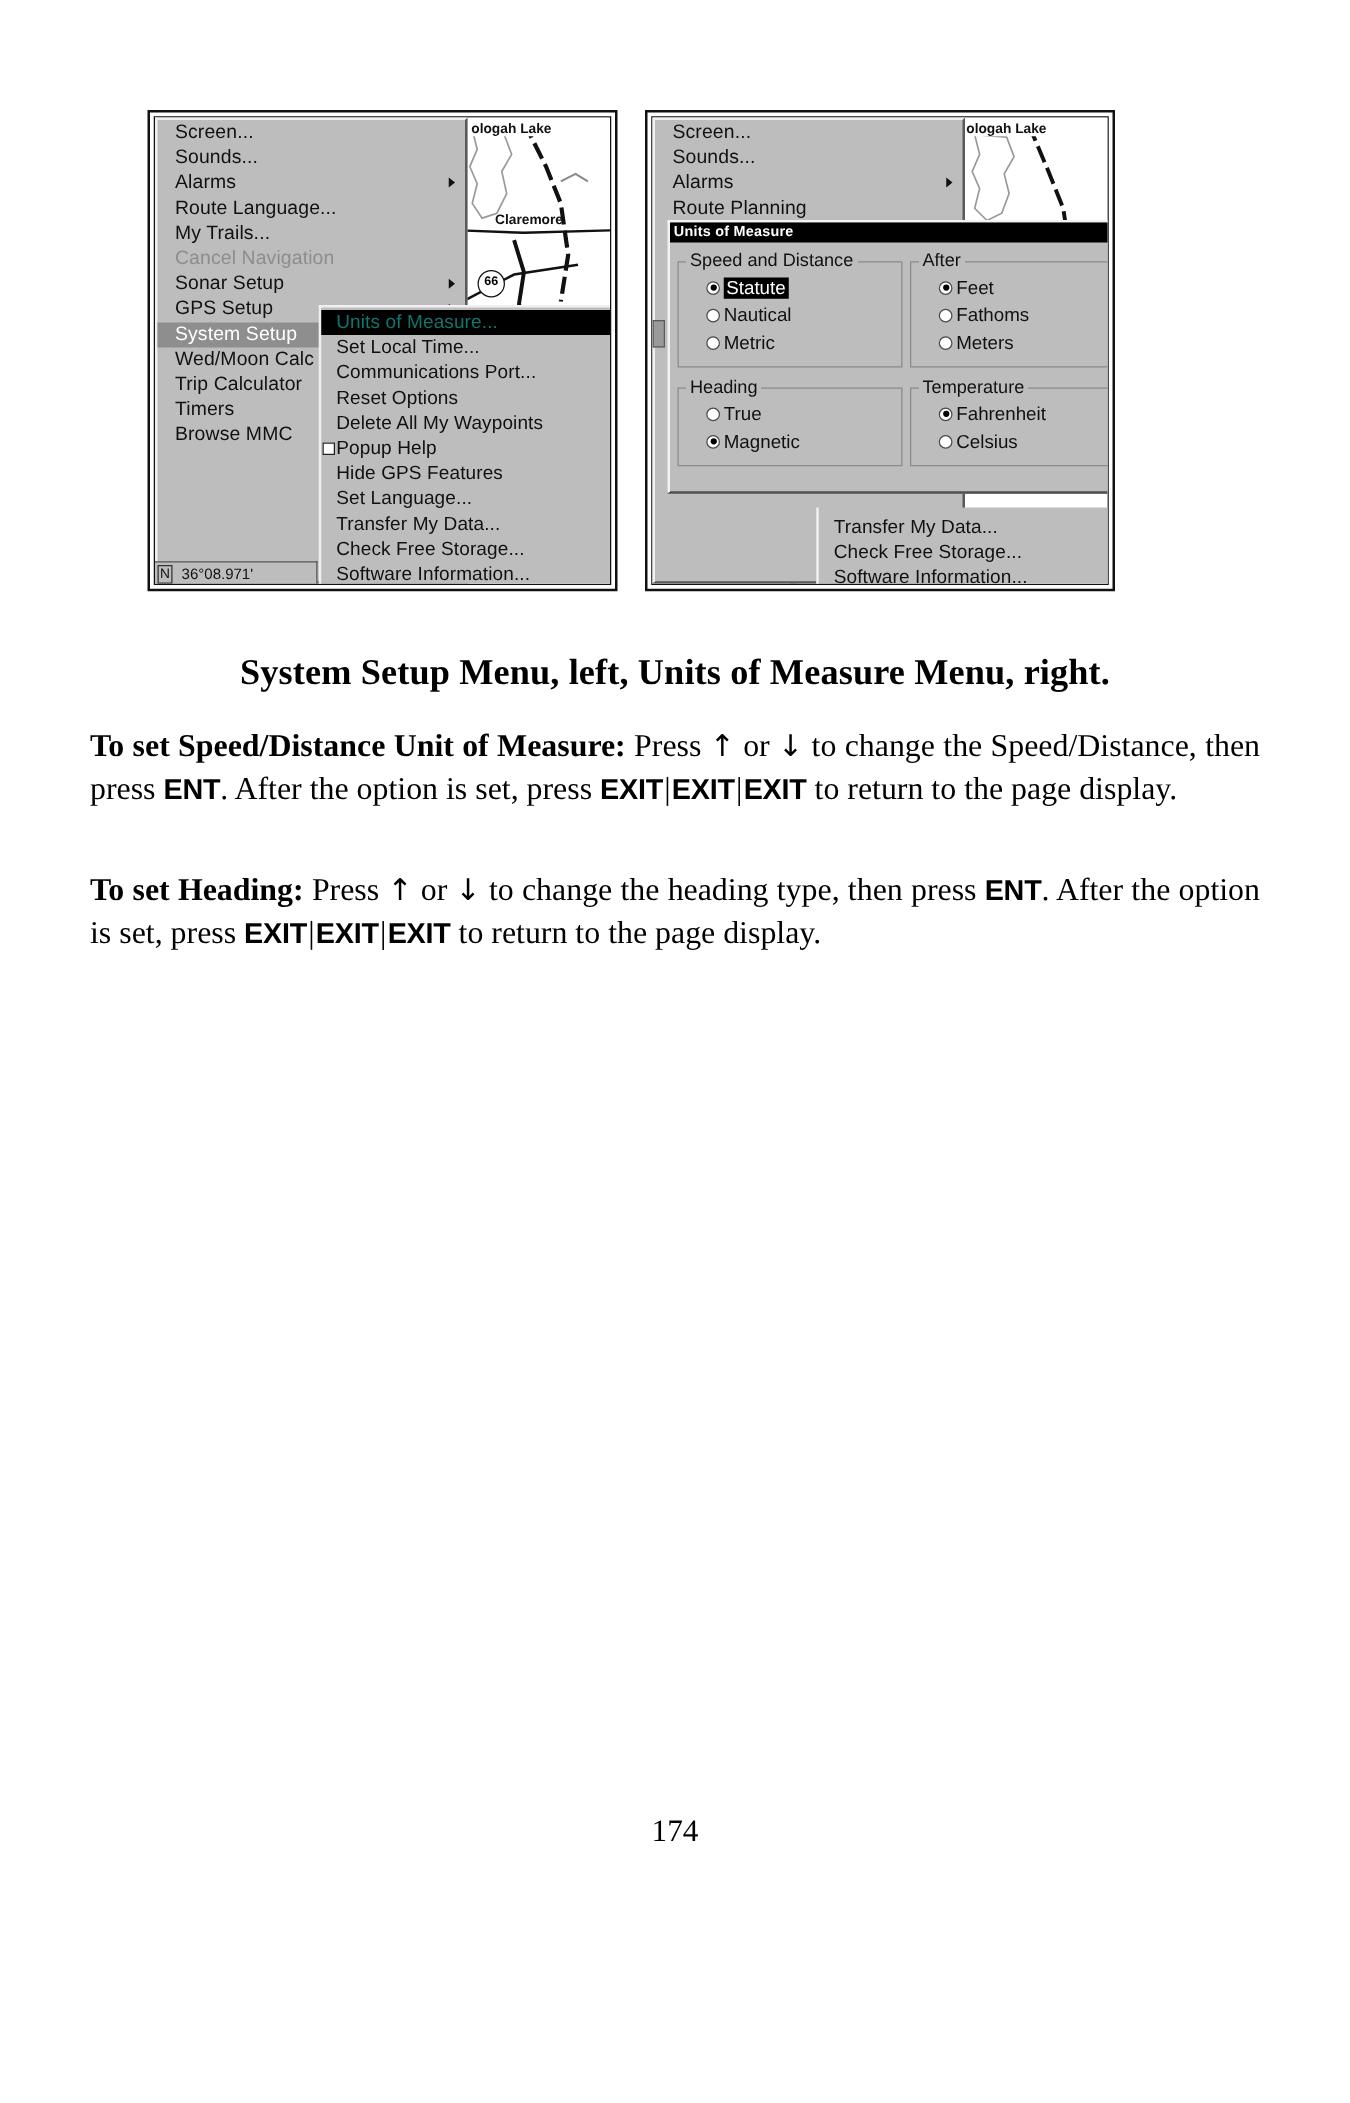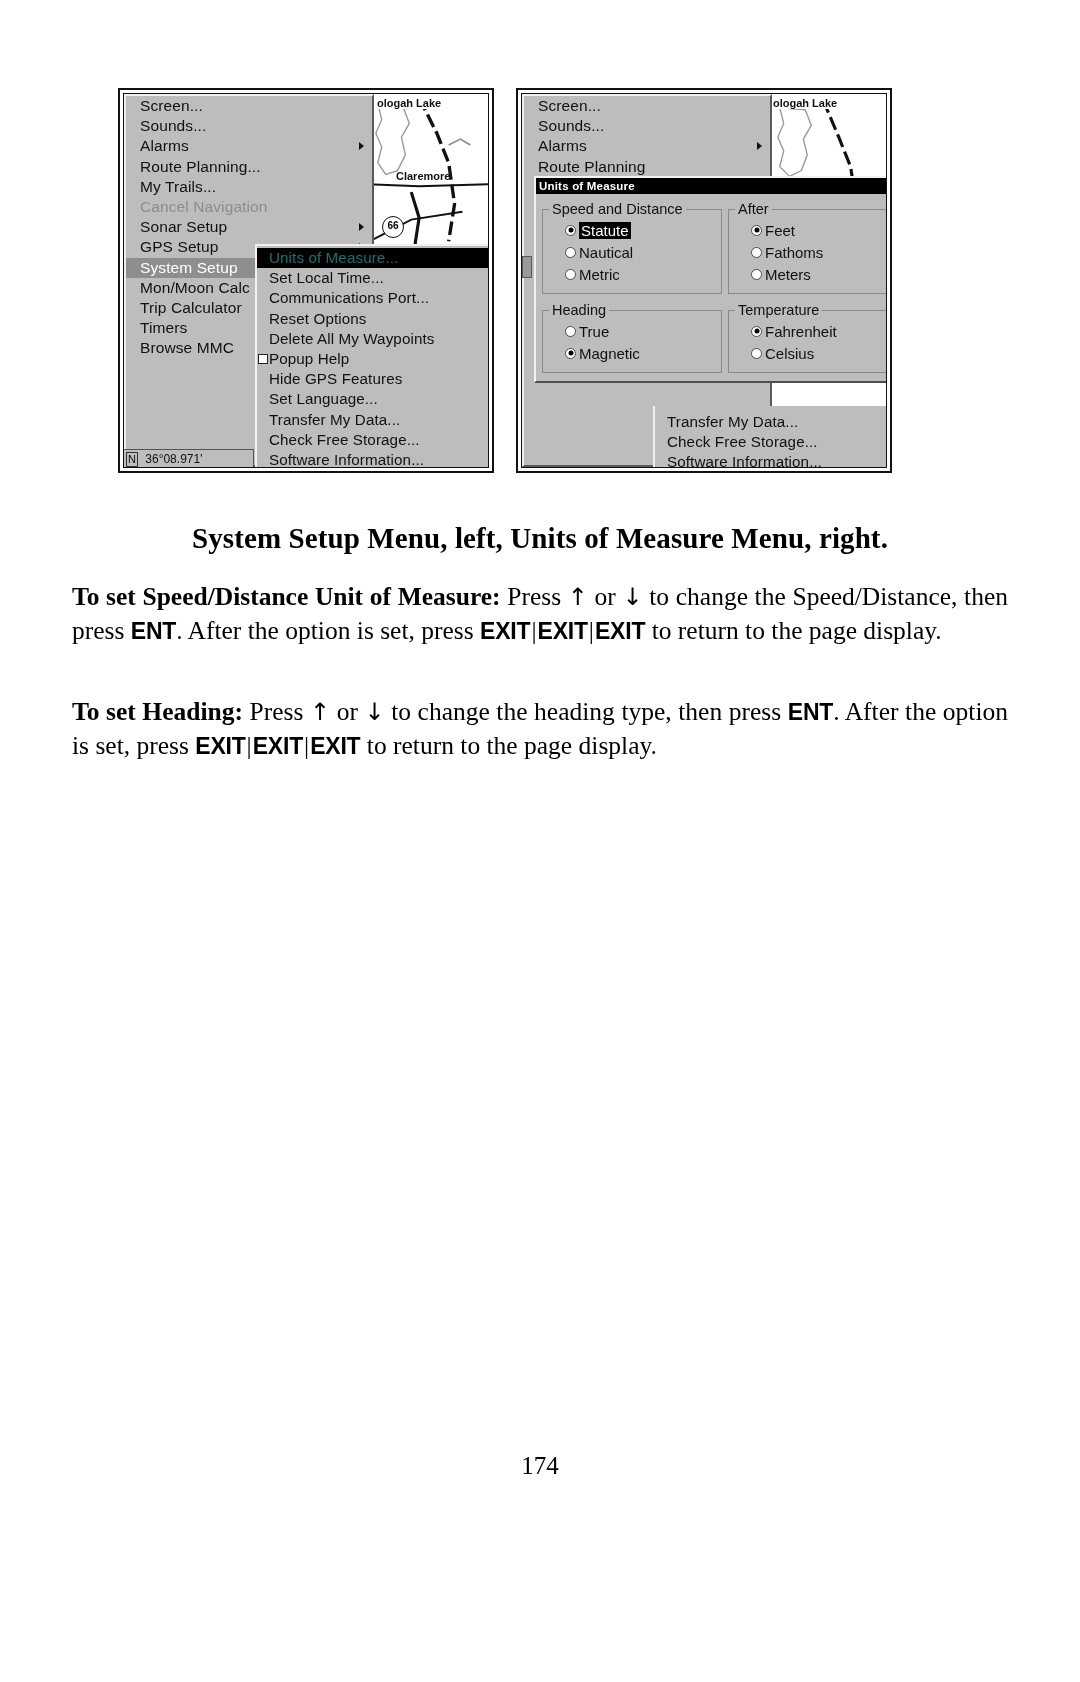--- a/index.html
+++ b/index.html
@@ -176,21 +176,21 @@
     background: #000000;
     color: #ffffff;
     font-size: 11.5px;
     line-height: 14px;
     font-weight: bold;
     padding: 1px 0 1px 3px;
     font-family: "Liberation Sans", "DejaVu Sans", sans-serif;
     letter-spacing: .2px;
   }
   .uom-body {
-    padding: 7px 6px 8px 6px;
+    padding: 7px 6px 20px 6px;
     display: grid;
     grid-template-columns: 1fr 1fr;
     grid-gap: 8px 6px;
   }
   fieldset.group {
     margin: 0;
     padding: 2px 4px 8px 6px;
     border: 1.6px solid #8a8a8a;
     border-top-color: #8a8a8a;
     background: transparent;
@@ -334,41 +334,41 @@
           <span>Screen...</span>
         </div>
         <div class="menu-item">
           <span>Sounds...</span>
         </div>
         <div class="menu-item">
           <span>Alarms</span>
           <span class="submenu-arrow"></span>
         </div>
         <div class="menu-item">
-          <span>Route Planning...</span>
+          <span>Route Language...</span>
         </div>
         <div class="menu-item">
           <span>My Trails...</span>
         </div>
         <div class="menu-item disabled">
           <span>Cancel Navigation</span>
         </div>
         <div class="menu-item">
           <span>Sonar Setup</span>
           <span class="submenu-arrow"></span>
         </div>
         <div class="menu-item">
           <span>GPS Setup</span>
           <span class="submenu-arrow"></span>
         </div>
         <div class="menu-item selected">
           <span>System Setup</span>
         </div>
         <div class="menu-item">
-          <span>Mon/Moon Calc</span>
+          <span>Wed/Moon Calc</span>
         </div>
         <div class="menu-item">
           <span>Trip Calculator</span>
         </div>
         <div class="menu-item">
           <span>Timers</span>
         </div>
         <div class="menu-item">
           <span>Browse MMC</span>
         </div>

